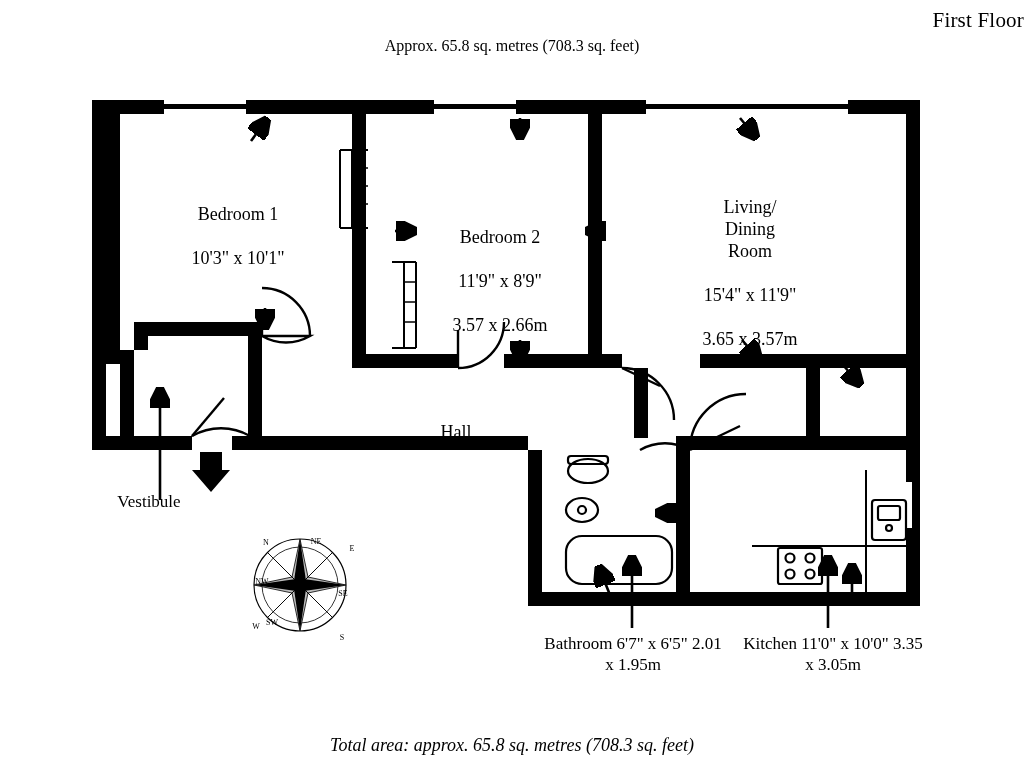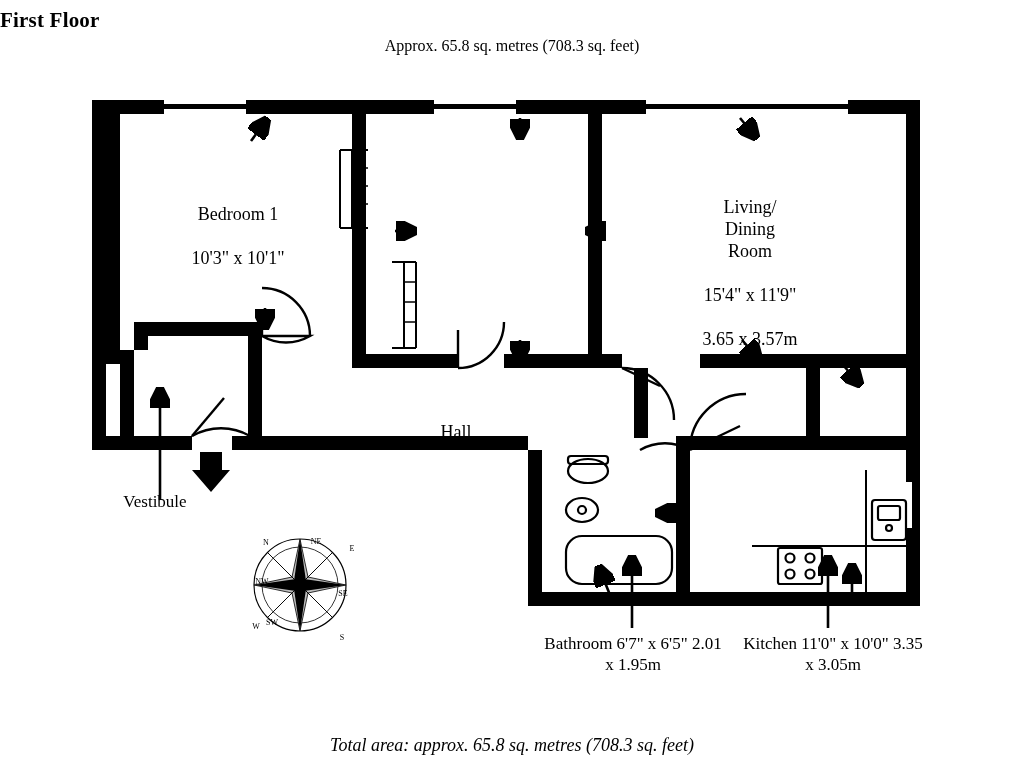--- a/index.html
+++ b/index.html
@@ -17,24 +17,23 @@
   }
   #stage {
     position: absolute;
     left: 0; top: 0;
     width: 1024px;
     height: 768px;
   }
   .title {
     position: absolute;
     left: 0; right: 0;
-    text-align: left;
+    text-align: right;
     font-size: 21px;
     letter-spacing: 0.2px;
-    font-weight: bold;
   }
   .subtitle {
     position: absolute;
     left: 0; right: 0;
     text-align: center;
     font-size: 16px;
   }
   .footer {
     position: absolute;
     left: 0; right: 0;
@@ -253,34 +252,39 @@
         <text x="262" y="584">NW</text>
       </g>
     </g>
   </svg>
 
   <div class="room-label" style="left:148px; top:182px; width:180px;">
     <span class="rm-name">Bedroom 1</span>
     <span class="rm-dim">10'3" x 10'1"</span>
   </div>
 
+  <div class="room-label" style="left:408px; top:205px; width:184px;">
+    <span class="rm-name">Bedroom 2</span>
+    <span class="rm-dim">11'9" x 8'9"</span>
+    <span class="rm-dim">3.57 x 2.66m</span>
+  </div>
 
   <div class="room-label" style="left:658px; top:175px; width:184px;">
     <span class="rm-name">Living/
 Dining
 Room</span>
     <span class="rm-dim">15'4" x 11'9"</span>
     <span class="rm-dim">3.65 x 3.57m</span>
   </div>
 
   <div class="room-label" style="left:396px; top:400px; width:120px;">
     <span class="rm-name">Hall</span>
   </div>
 
-  <div class="ext-label" style="left:72px; top:492px; width:166px;">
+  <div class="ext-label" style="left:66px; top:492px; width:166px;">
     <span>Vestibule</span>
   </div>
 
   <div class="ext-label" style="left:540px; top:634px; width:186px;">
     <span class="rm-name">Bathroom</span>
     <span class="rm-dim">6'7" x 6'5"</span>
     <span class="rm-dim">2.01 x 1.95m</span>
   </div>
 
   <div class="ext-label" style="left:740px; top:634px; width:186px;">

